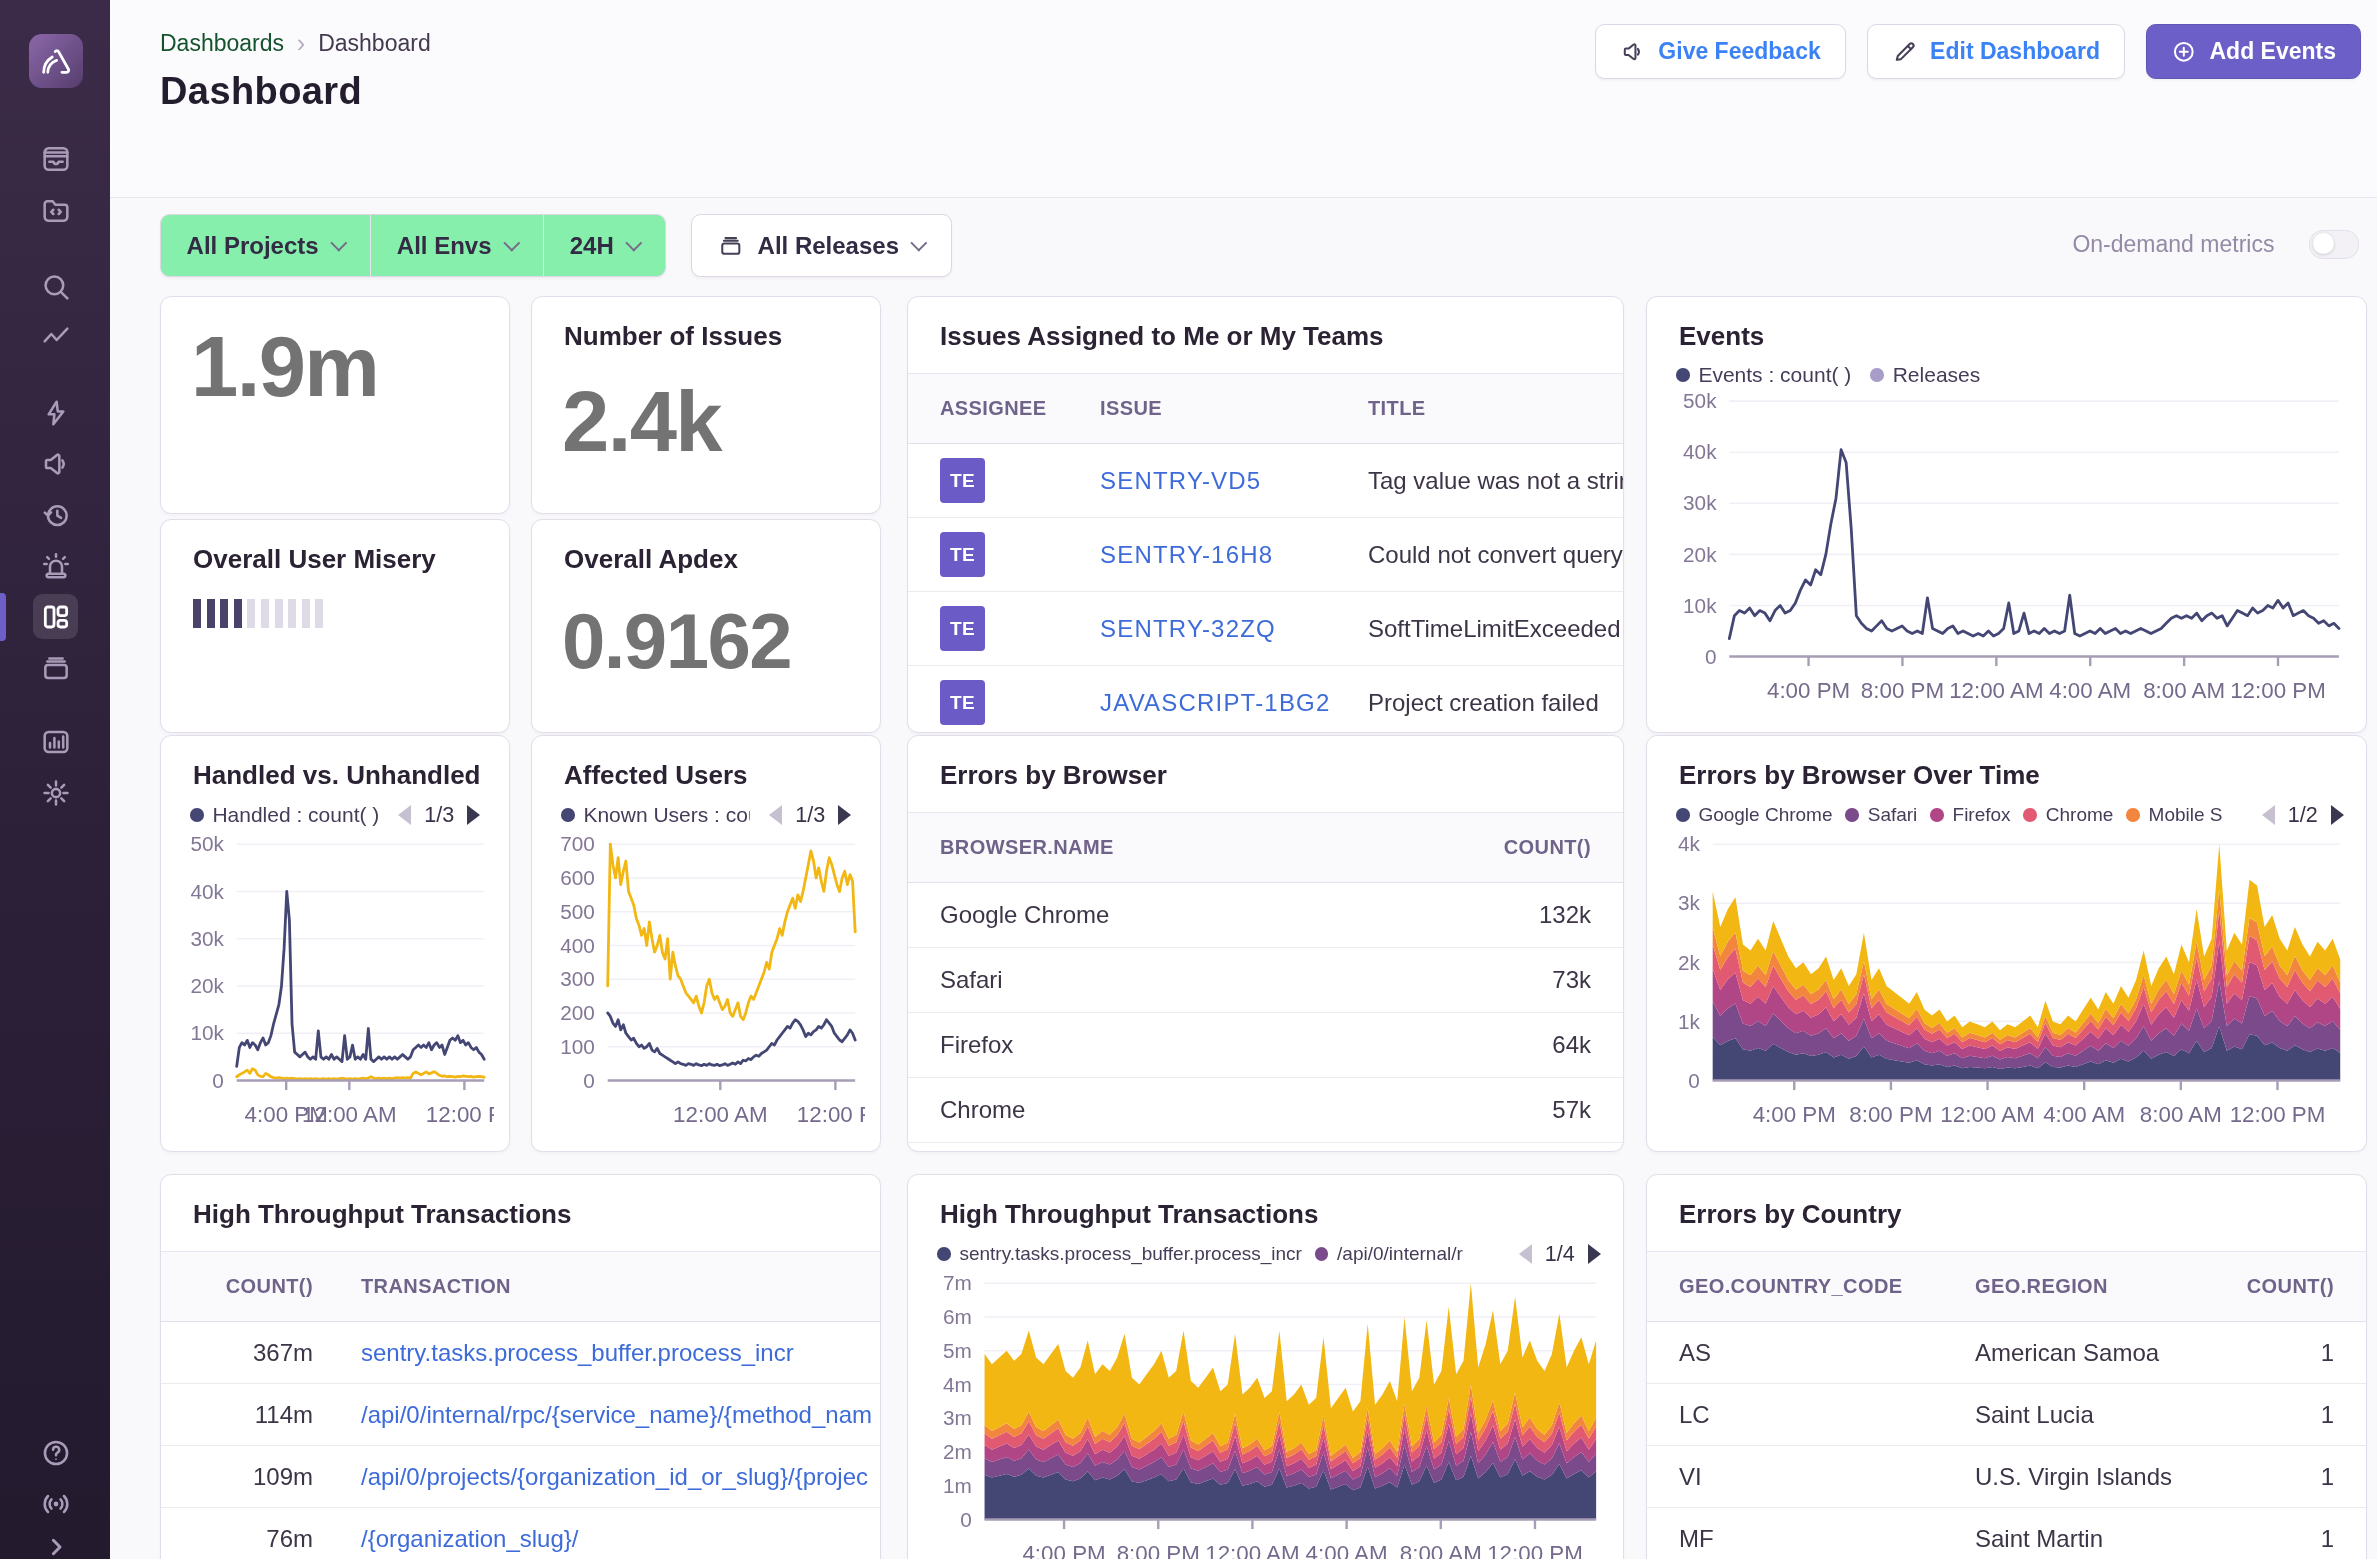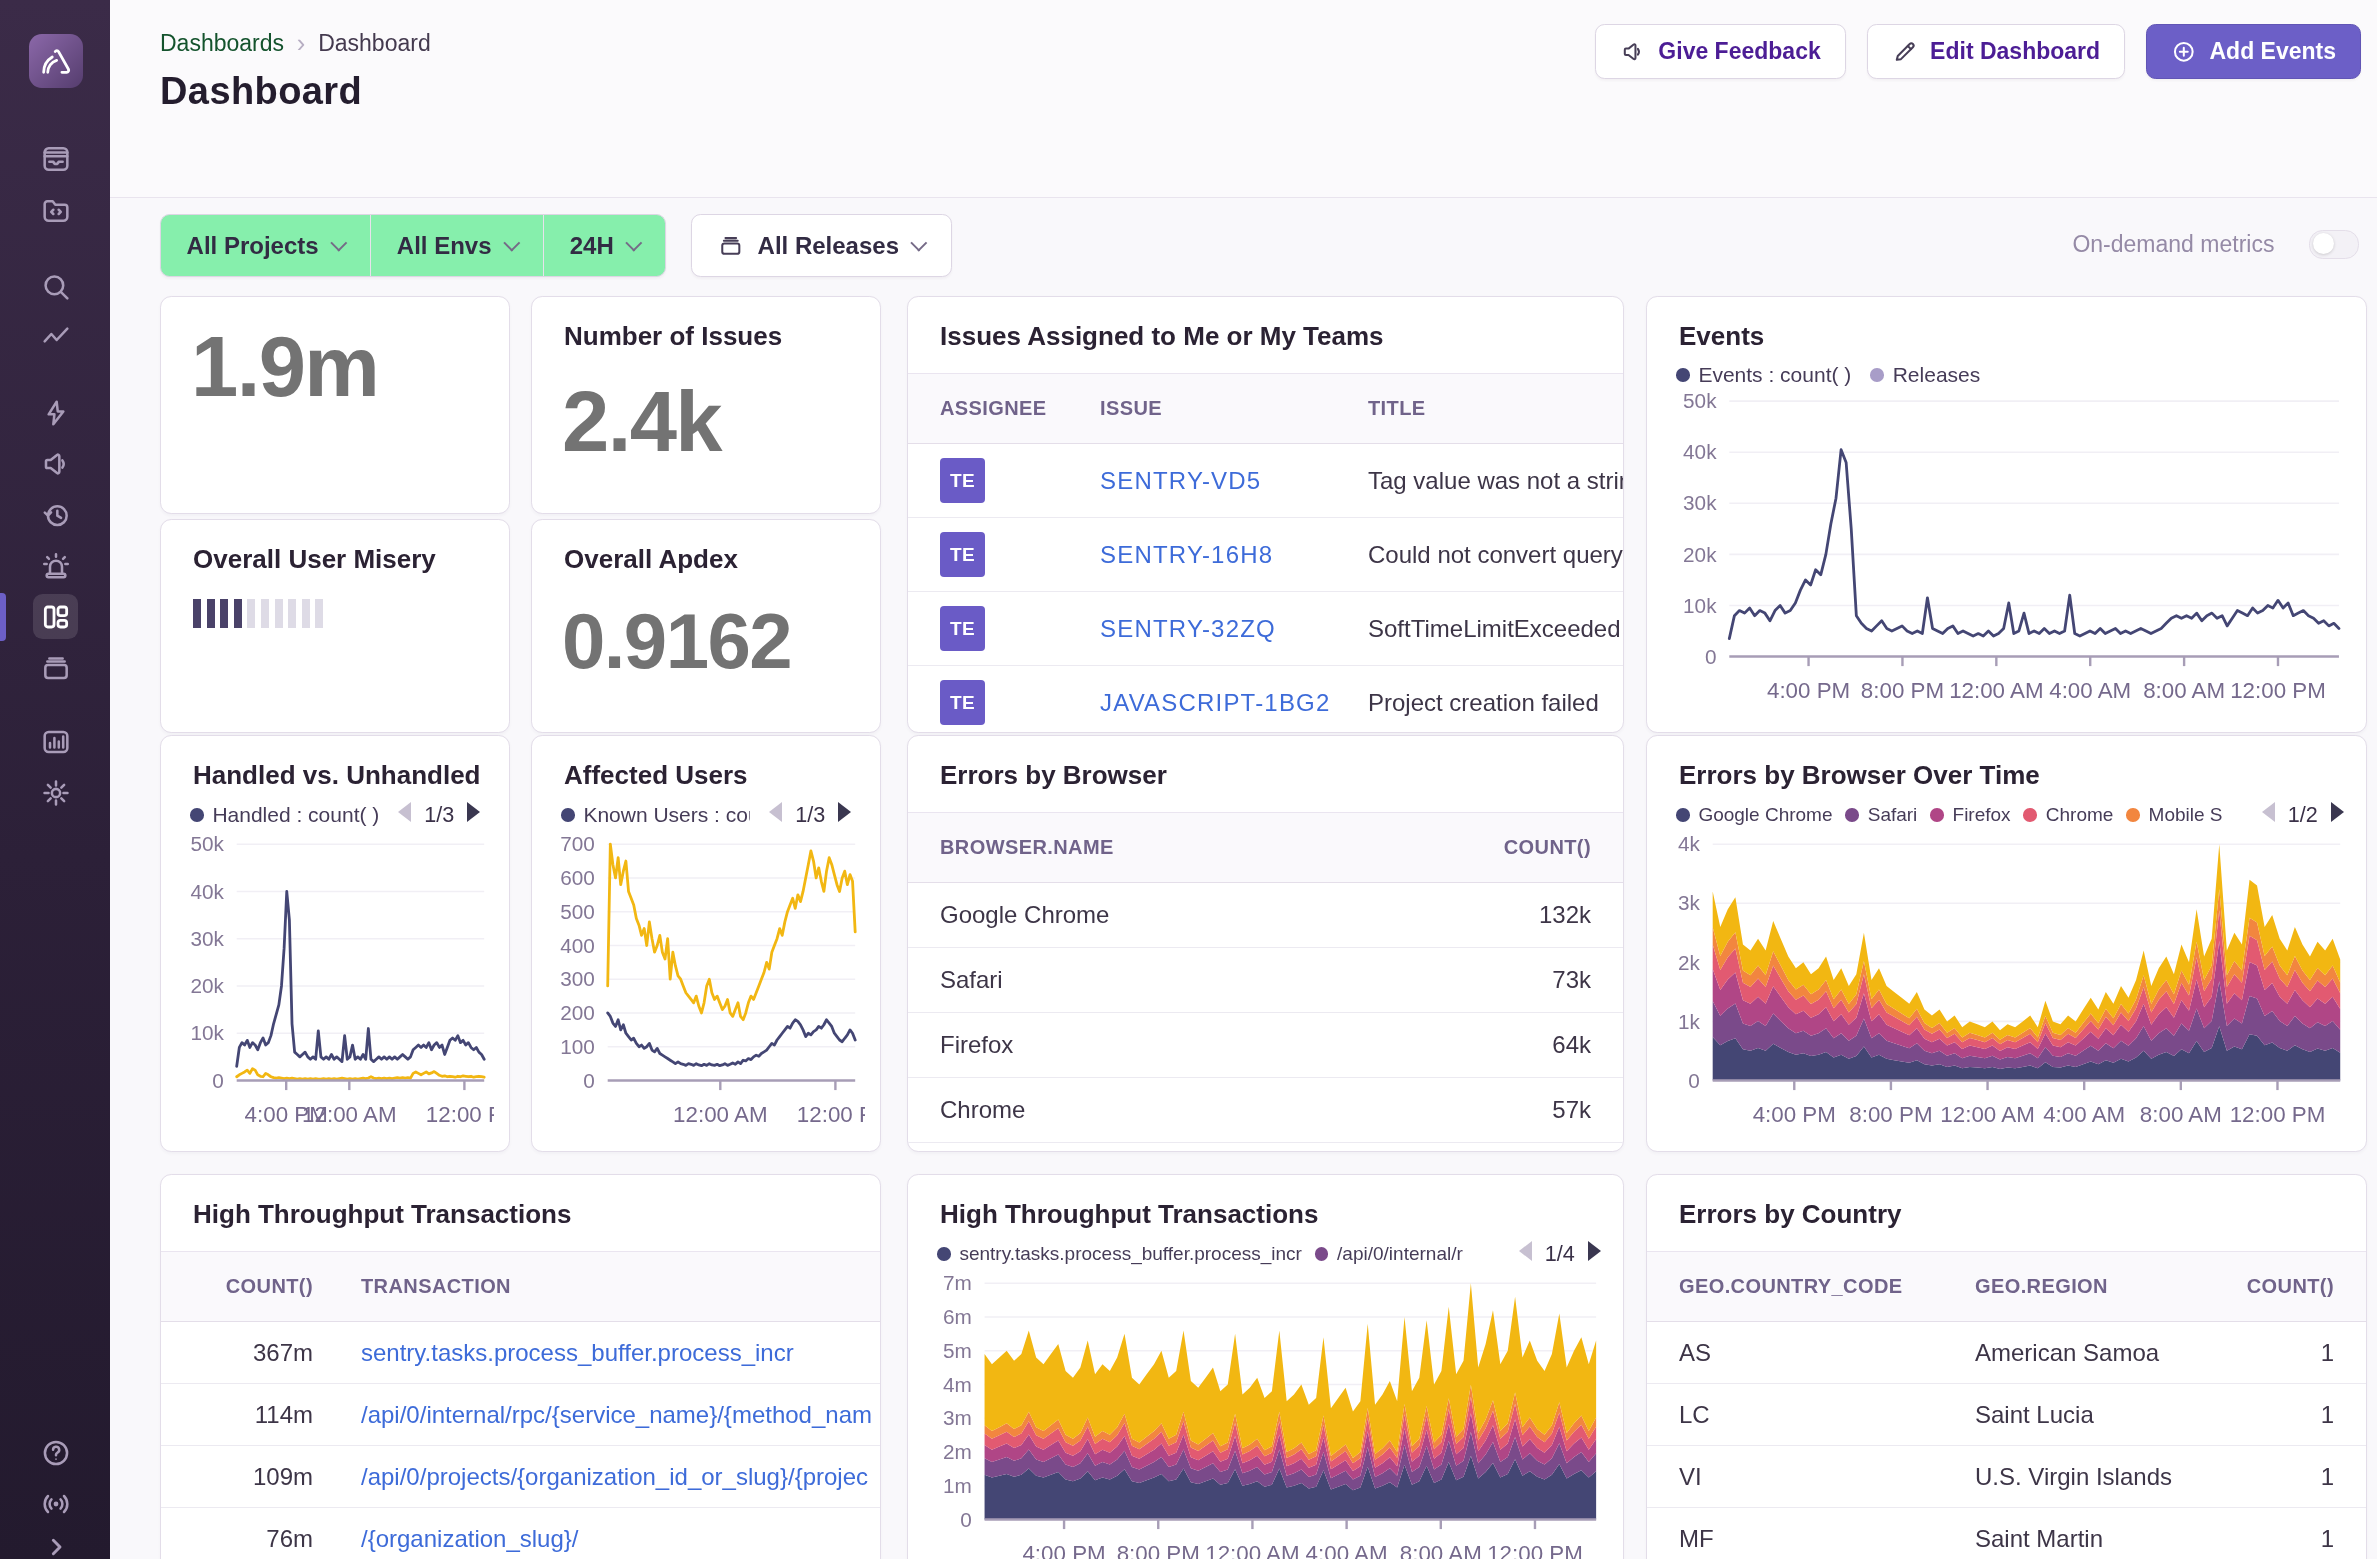--- a/index.html
+++ b/index.html
@@ -17,21 +17,21 @@
   .side-item svg{width:32px;height:32px}
 
   
   #header{position:absolute;left:110px;top:0;width:2267px;height:197px;background:#fbfafc;border-bottom:1.6px solid #e9e4ee}
   .crumbs{position:absolute;left:50px;top:29px;font-size:23px;display:flex;gap:12.8px;align-items:center}
   .crumb-root{color:#14532d}
   .crumb-sep{color:#b7aec3;font-size:25.6px}
   .crumb-cur{color:#443a4f}
   .page-title{position:absolute;left:50px;top:70px;font-size:38px;font-weight:800;color:#241d2e;letter-spacing:0.4px}
   .hdr-actions{position:absolute;right:16px;top:24px;display:flex;gap:21px}
-  .btn{display:inline-flex;align-items:center;gap:12.8px;height:53px;padding:0 24px;border-radius:9.6px;border:1.6px solid #ddd6e4;background:#fff;font-size:23px;font-weight:700;color:#4c1d95;box-shadow:0 1.6px 2.4px rgba(40,20,60,.04);cursor:pointer}
+  .btn{display:inline-flex;align-items:center;gap:12.8px;height:53px;padding:0 24px;border-radius:9.6px;border:1.6px solid #ddd6e4;background:#fff;font-size:23px;font-weight:700;color:#3b82f6;box-shadow:0 1.6px 2.4px rgba(40,20,60,.04);cursor:pointer}
   .btn svg{width:25.6px;height:25.6px}
   .btn.primary{background:#6c5fc7;border-color:#6155b5;color:#fff}
 
   
   .seg{position:absolute;left:160px;top:214px;display:inline-flex;height:61px;border:1.6px solid #ddd6e4;border-radius:9.6px;background:#86efac;box-shadow:0 1.6px 2.4px rgba(40,20,60,.04)}
   .seg>div{display:flex;align-items:center;gap:14.4px;padding:0 25.6px;font-size:24px;font-weight:700;color:#322b43;border-left:1.6px solid #e7e2ec;cursor:pointer}
   .seg>div:first-child{border-left:none}
   .crt{width:9.6px;height:9.6px;border-right:2.4px solid #756a87;border-bottom:2.4px solid #756a87;transform:rotate(45deg);margin-top:-6.4px}
   .releases-btn{position:absolute;left:691px;top:214px;height:61px;display:inline-flex;align-items:center;gap:14.4px;padding:0 25.6px;border:1.6px solid #ddd6e4;border-radius:9.6px;background:#fff;font-size:24px;font-weight:700;color:#322b43;box-shadow:0 1.6px 2.4px rgba(40,20,60,.04);cursor:pointer}
   .releases-btn svg{width:25.6px;height:25.6px}
@@ -57,21 +57,21 @@
   .mono{letter-spacing:1.2px}
   .cell-r{text-align:right}
   .badge{width:45px;height:45px;border-radius:4px;background:#6a5bc6;color:#fff;font-size:19px;font-weight:700;display:flex;align-items:center;justify-content:center;letter-spacing:0.4px}
 
   
   .legend{display:flex;align-items:center;gap:19px;padding:11.2px 29px 0;font-size:21px;color:#463c58;white-space:nowrap;overflow:hidden}
   .legend.tight{gap:12.8px;font-size:19px;padding-right:22.4px}
   .li{display:flex;align-items:center;gap:8.8px;min-width:0}
   .li span{overflow:hidden;text-overflow:clip}
   .dot{width:13.6px;height:13.6px;border-radius:50%;flex:0 0 auto}
-  .pager{margin-left:auto;display:flex;gap:12.8px;font-size:21.6px;color:#3a3148;font-weight:500;flex:0 0 auto}
+  .pager{margin-left:auto;display:flex;align-items:center;gap:12.8px;font-size:21.6px;color:#3a3148;font-weight:500;flex:0 0 auto}
   .tri{width:0;height:0;border-top:10.4px solid transparent;border-bottom:10.4px solid transparent;cursor:pointer}
   .tri.l{border-right:13.6px solid #c7c0d1}
   .tri.r{border-left:13.6px solid #3a3750}
 </style>
 </head>
 <body>
 <div id="app">
 
 <div id="sidebar">
   <div class="logo-tile">

